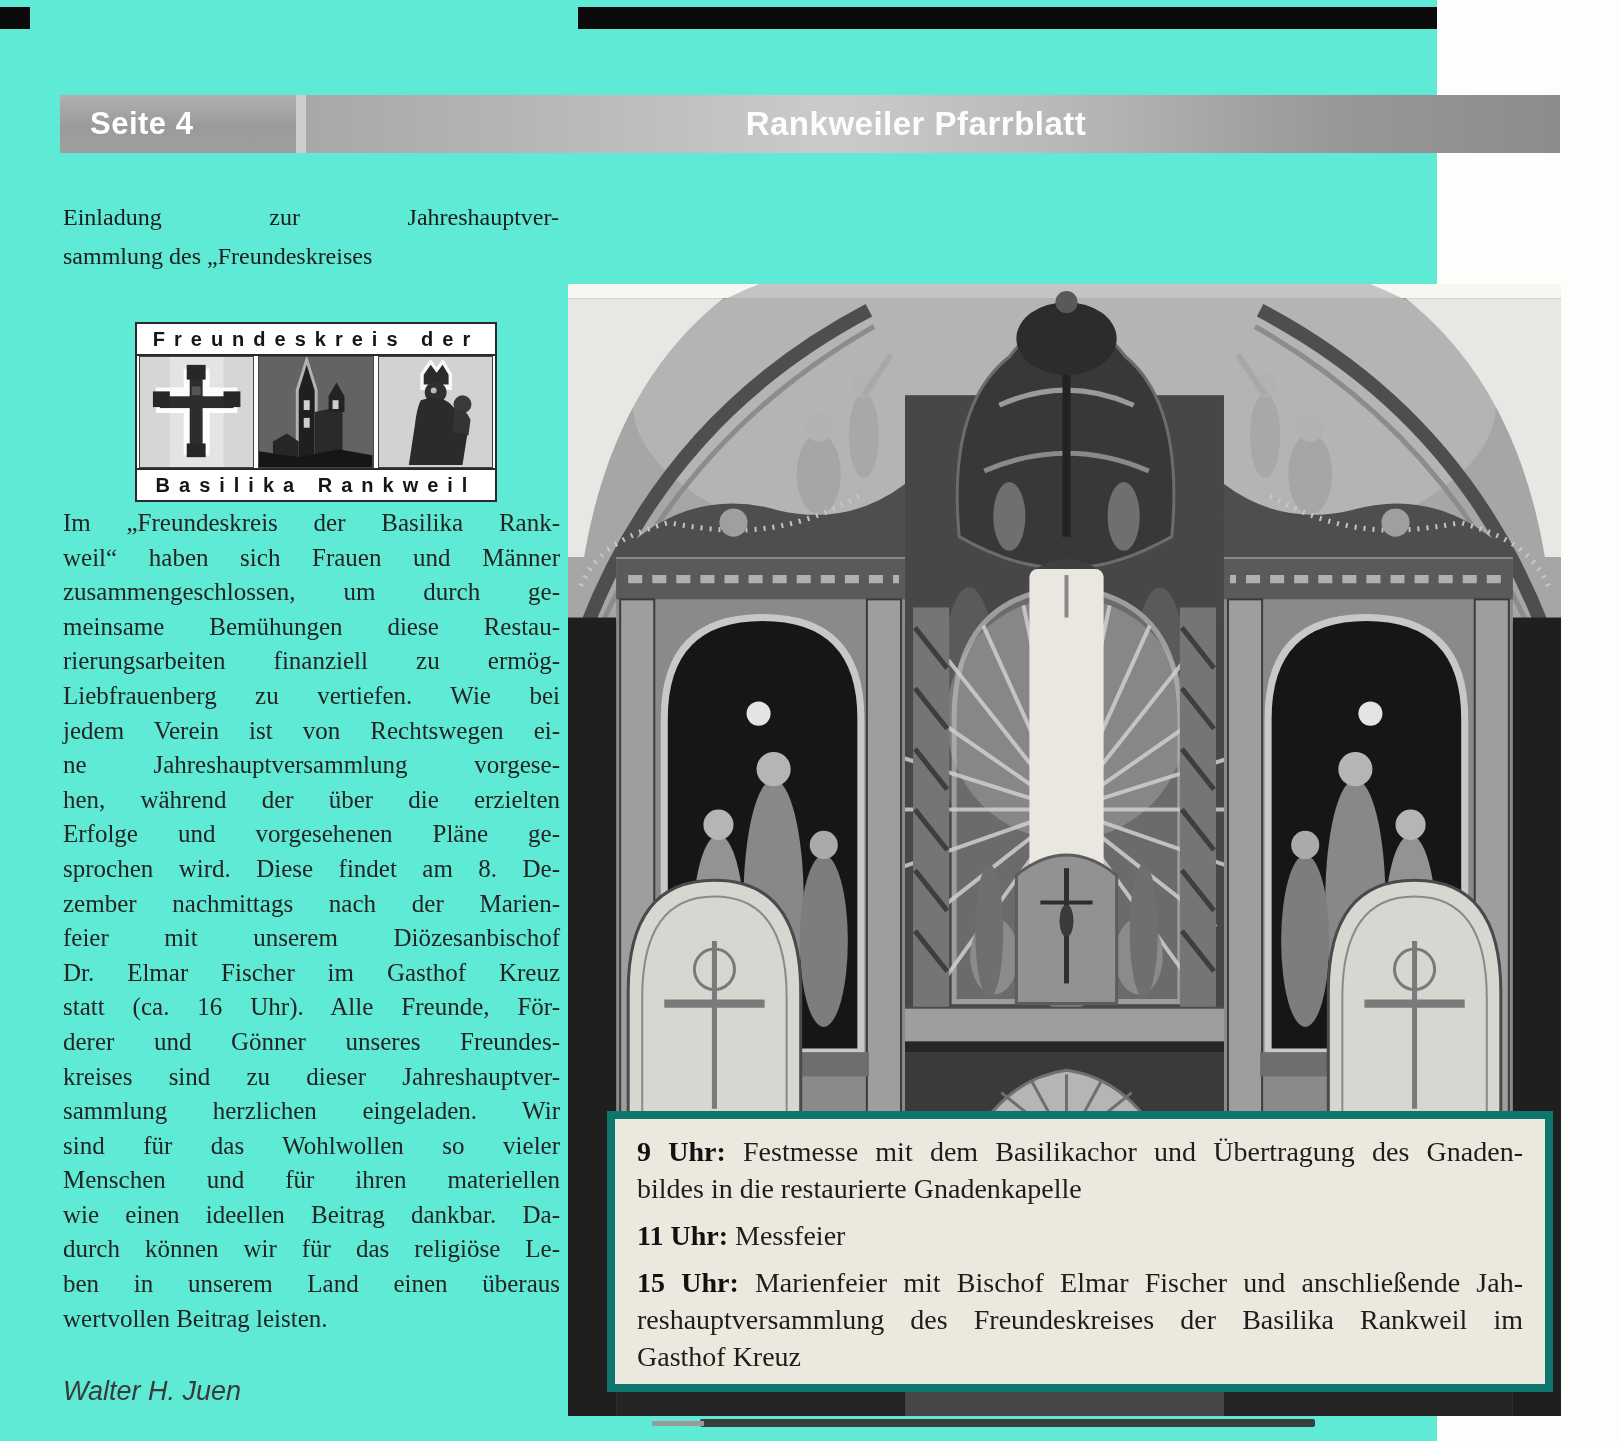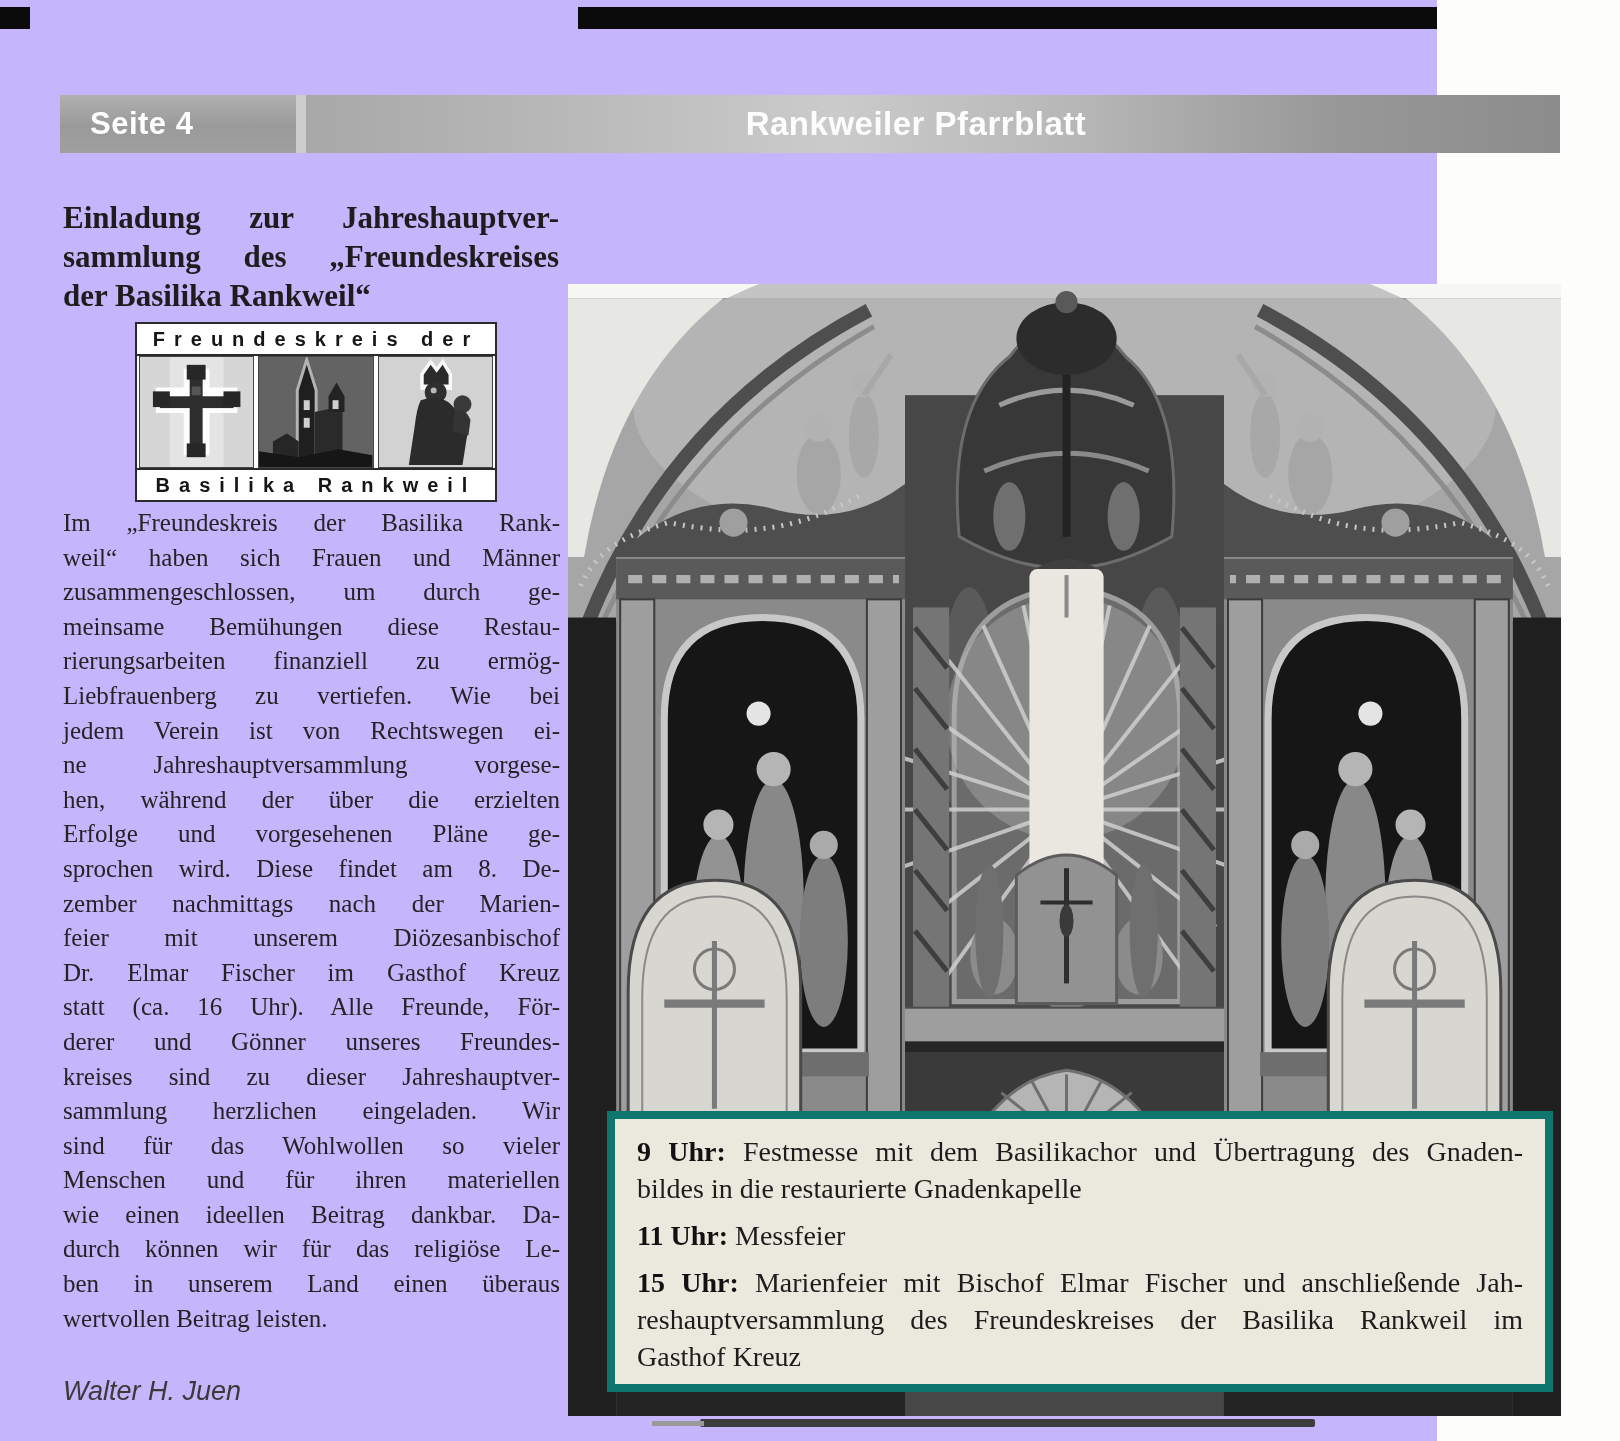--- a/index.html
+++ b/index.html
@@ -1,18 +1,18 @@
 <!DOCTYPE html>
 <html><head>
 <meta charset="utf-8">
 <style>
   html,body{margin:0;padding:0;}
   body{width:1620px;height:1441px;background:#fdfdfc;overflow:hidden;
        font-family:"Liberation Serif","DejaVu Serif",serif;}
-  .page{position:absolute;left:0;top:0;width:1437px;height:1441px;background:#c4b5fd;}
+  .page{position:absolute;left:0;top:0;width:1437px;height:1441px;background:#5eead4;}
 
   
   .scanbar{position:absolute;top:7px;left:578px;right:0;height:22px;background:#0b0b0b;}
   .scansq{position:absolute;top:7px;left:0;width:30px;height:22px;background:#0b0b0b;}
   .botline{position:absolute;left:700px;top:1419px;width:615px;height:8px;background:#3c3c3c;border-radius:2px;}
   .botline2{position:absolute;left:652px;top:1421px;width:52px;height:5px;background:#9a9a9a;}
 
   
   .masthead{position:absolute;left:60px;top:95px;width:1500px;height:58px;display:flex;
             font-family:"Liberation Sans","DejaVu Sans",sans-serif;}
@@ -20,21 +20,21 @@
              display:flex;align-items:center;padding-left:30px;box-sizing:border-box;}
   .mast-gap{width:10px;height:100%;background:#cdcdcd;}
   .mast-right{flex:1;height:100%;
       background:linear-gradient(to right,#a8a8a8 0%,#b4b4b4 15%,#cbcbcb 42%,#b6b6b6 62%,#989898 82%,#8c8c8c 100%);
       display:flex;align-items:center;justify-content:center;padding-right:34px;box-sizing:border-box;}
   .mast-left span{color:#fff;font-weight:bold;font-size:31px;letter-spacing:.5px;}
   .mast-right span{color:#fdfdfd;font-weight:bold;font-size:33px;letter-spacing:.5px;}
 
   
   .article{position:absolute;left:63px;top:198px;width:496px;}
-  .title-line{font-weight:bold;font-size:31px;line-height:39px;color:#1d1d1d;
+  .title-line{font-weight:normal;font-size:24px;line-height:39px;color:#1d1d1d;
               text-align:justify;text-align-last:justify;}
   .title-line:last-child{text-align-last:left;}
 
   .logo{position:absolute;left:115px;top:322px;width:358px;border:2px solid #2a2a2a;background:#fff;margin-left:20px;}
   .logo-band{height:30px;display:flex;align-items:center;justify-content:center;
       font-family:"Liberation Sans","DejaVu Sans",sans-serif;font-weight:bold;font-size:20px;
       letter-spacing:9px;color:#161616;white-space:nowrap;}
   .logo-panels{display:flex;gap:4px;padding:0 2px;background:#fff;border-top:2px solid #2a2a2a;border-bottom:2px solid #2a2a2a;}
   .logo-panel{flex:1;height:112px;border:1px solid #444;box-sizing:border-box;}
   .logo-panel svg{display:block;width:100%;height:100%;}
@@ -72,21 +72,20 @@
     <div class="mast-gap"></div>
     <div class="mast-right">
       <span>Rankweiler Pfarrblatt</span>
     </div>
   </div>
 
   <div class="article">
 
   <div class="title-line">Einladung zur Jahreshauptver-</div>
       <div class="title-line">sammlung des „Freundeskreises</div>
-      <div class="title-line">der Basilika Rankweil“</div>
     </div>
 
   <div class="logo">
     <div class="logo-band">Freundeskreis der</div>
     <div class="logo-panels">
       <div class="logo-panel" style="background:#d9d9d9">
         <svg viewBox="0 0 114 112" preserveAspectRatio="none">
           <rect x="0" y="0" width="114" height="112" fill="#d6d6d6"></rect>
           <rect x="30" y="0" width="54" height="112" fill="#e4e4e4"></rect>
           <g stroke="#ffffff" stroke-width="26" opacity="0.95">

